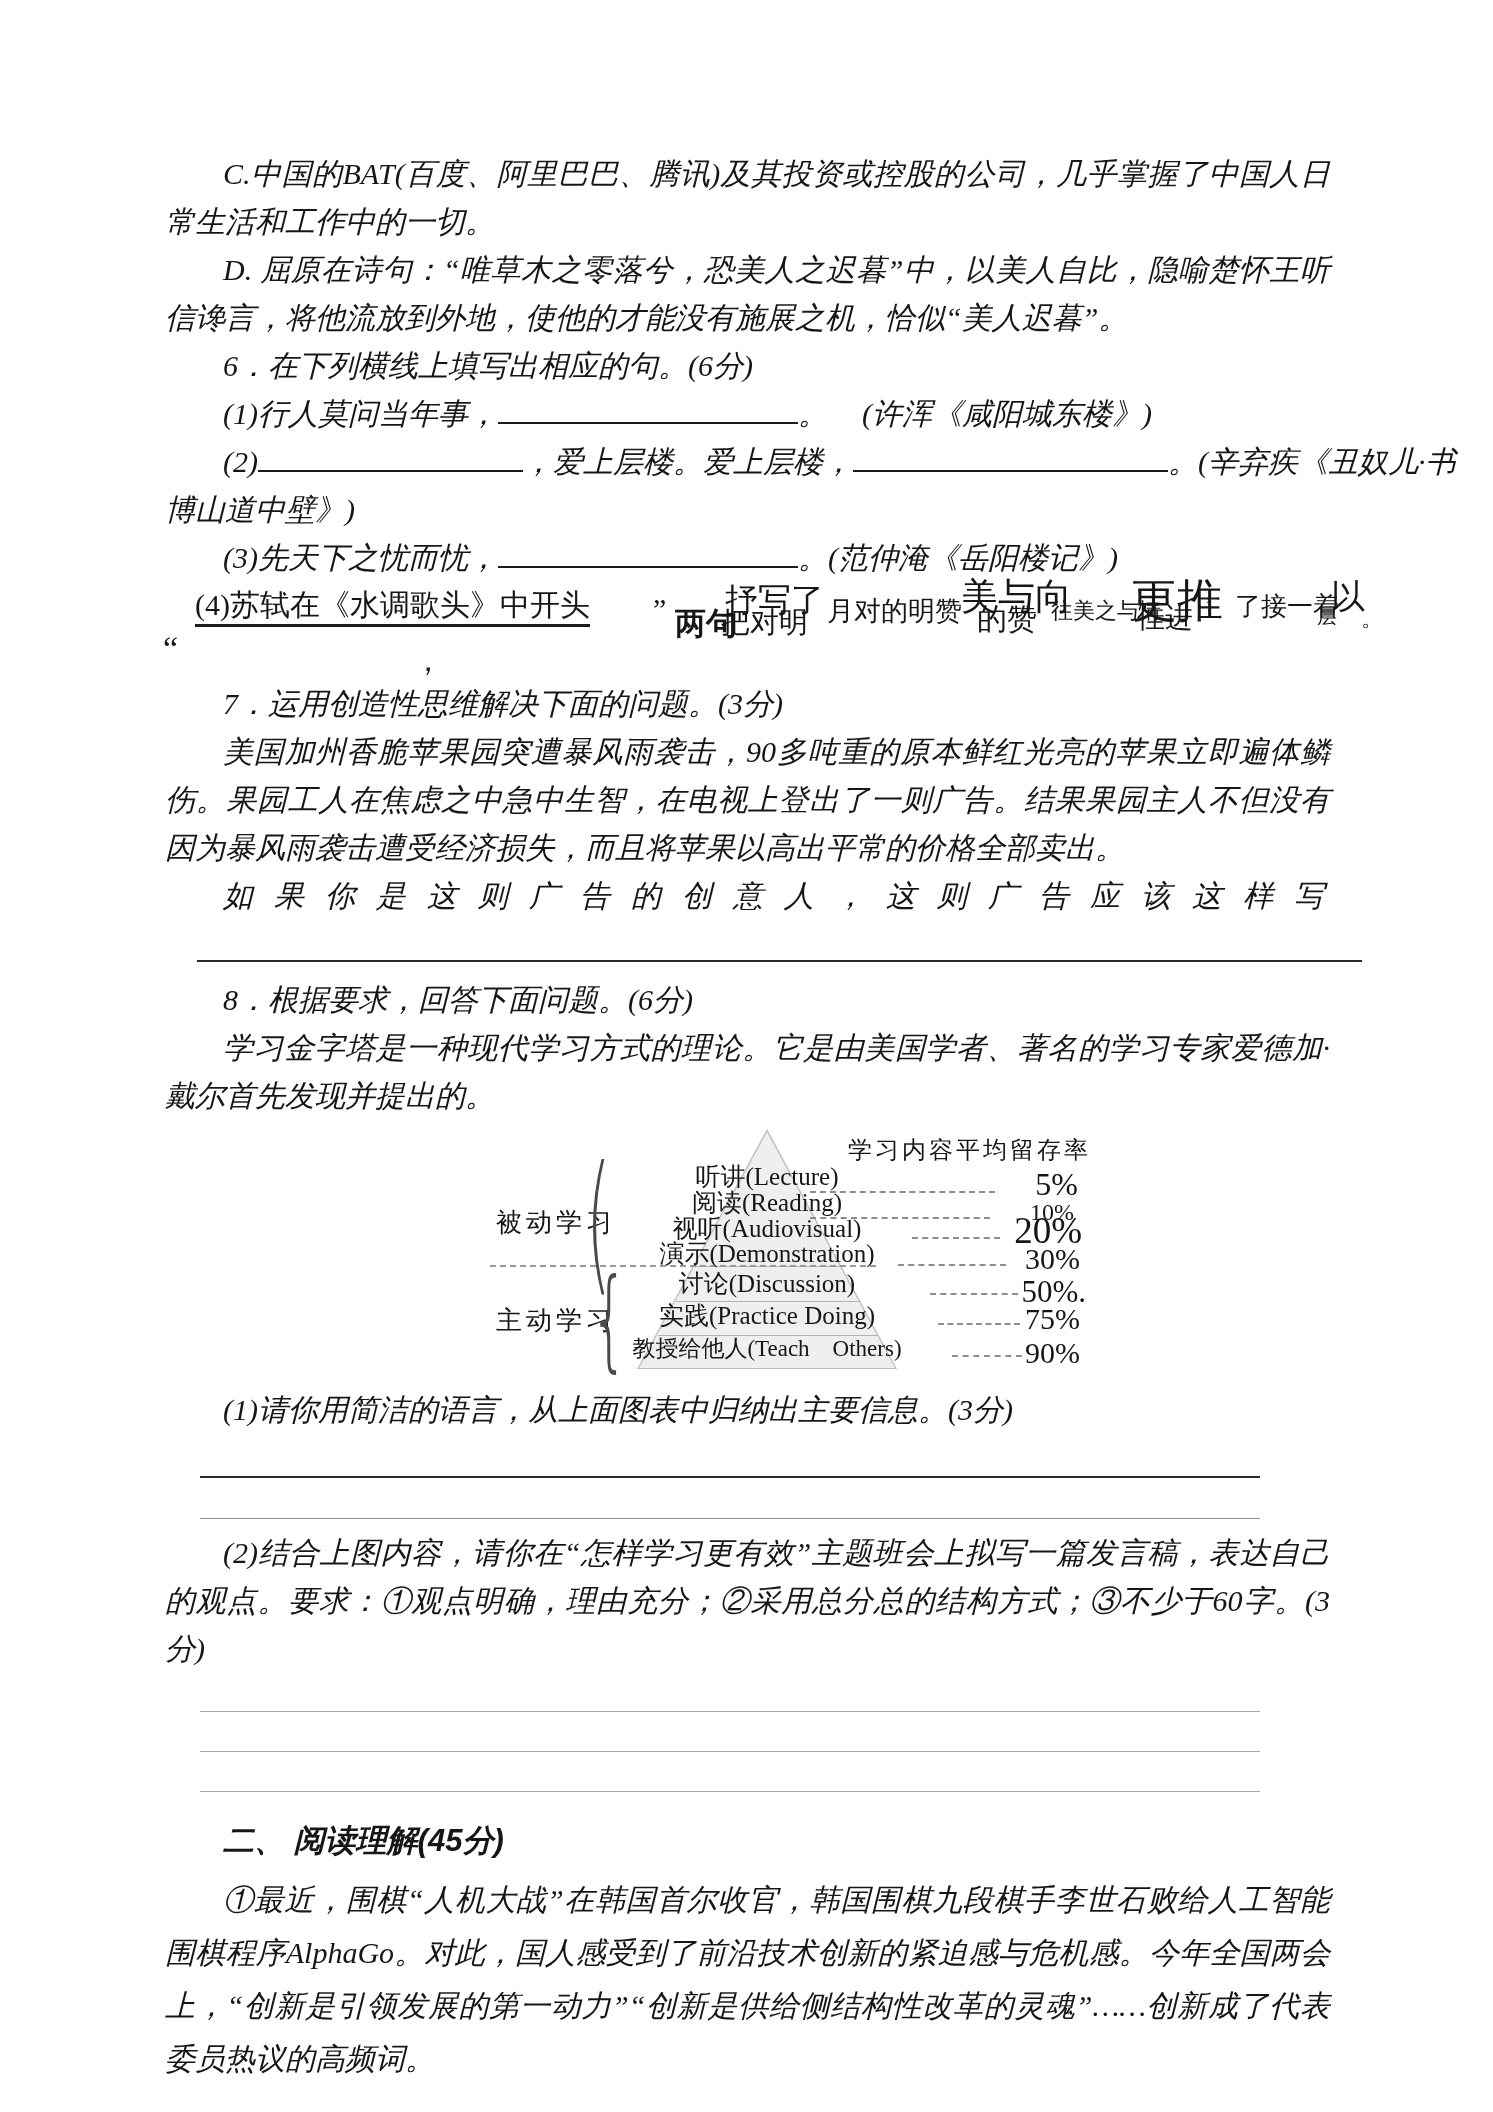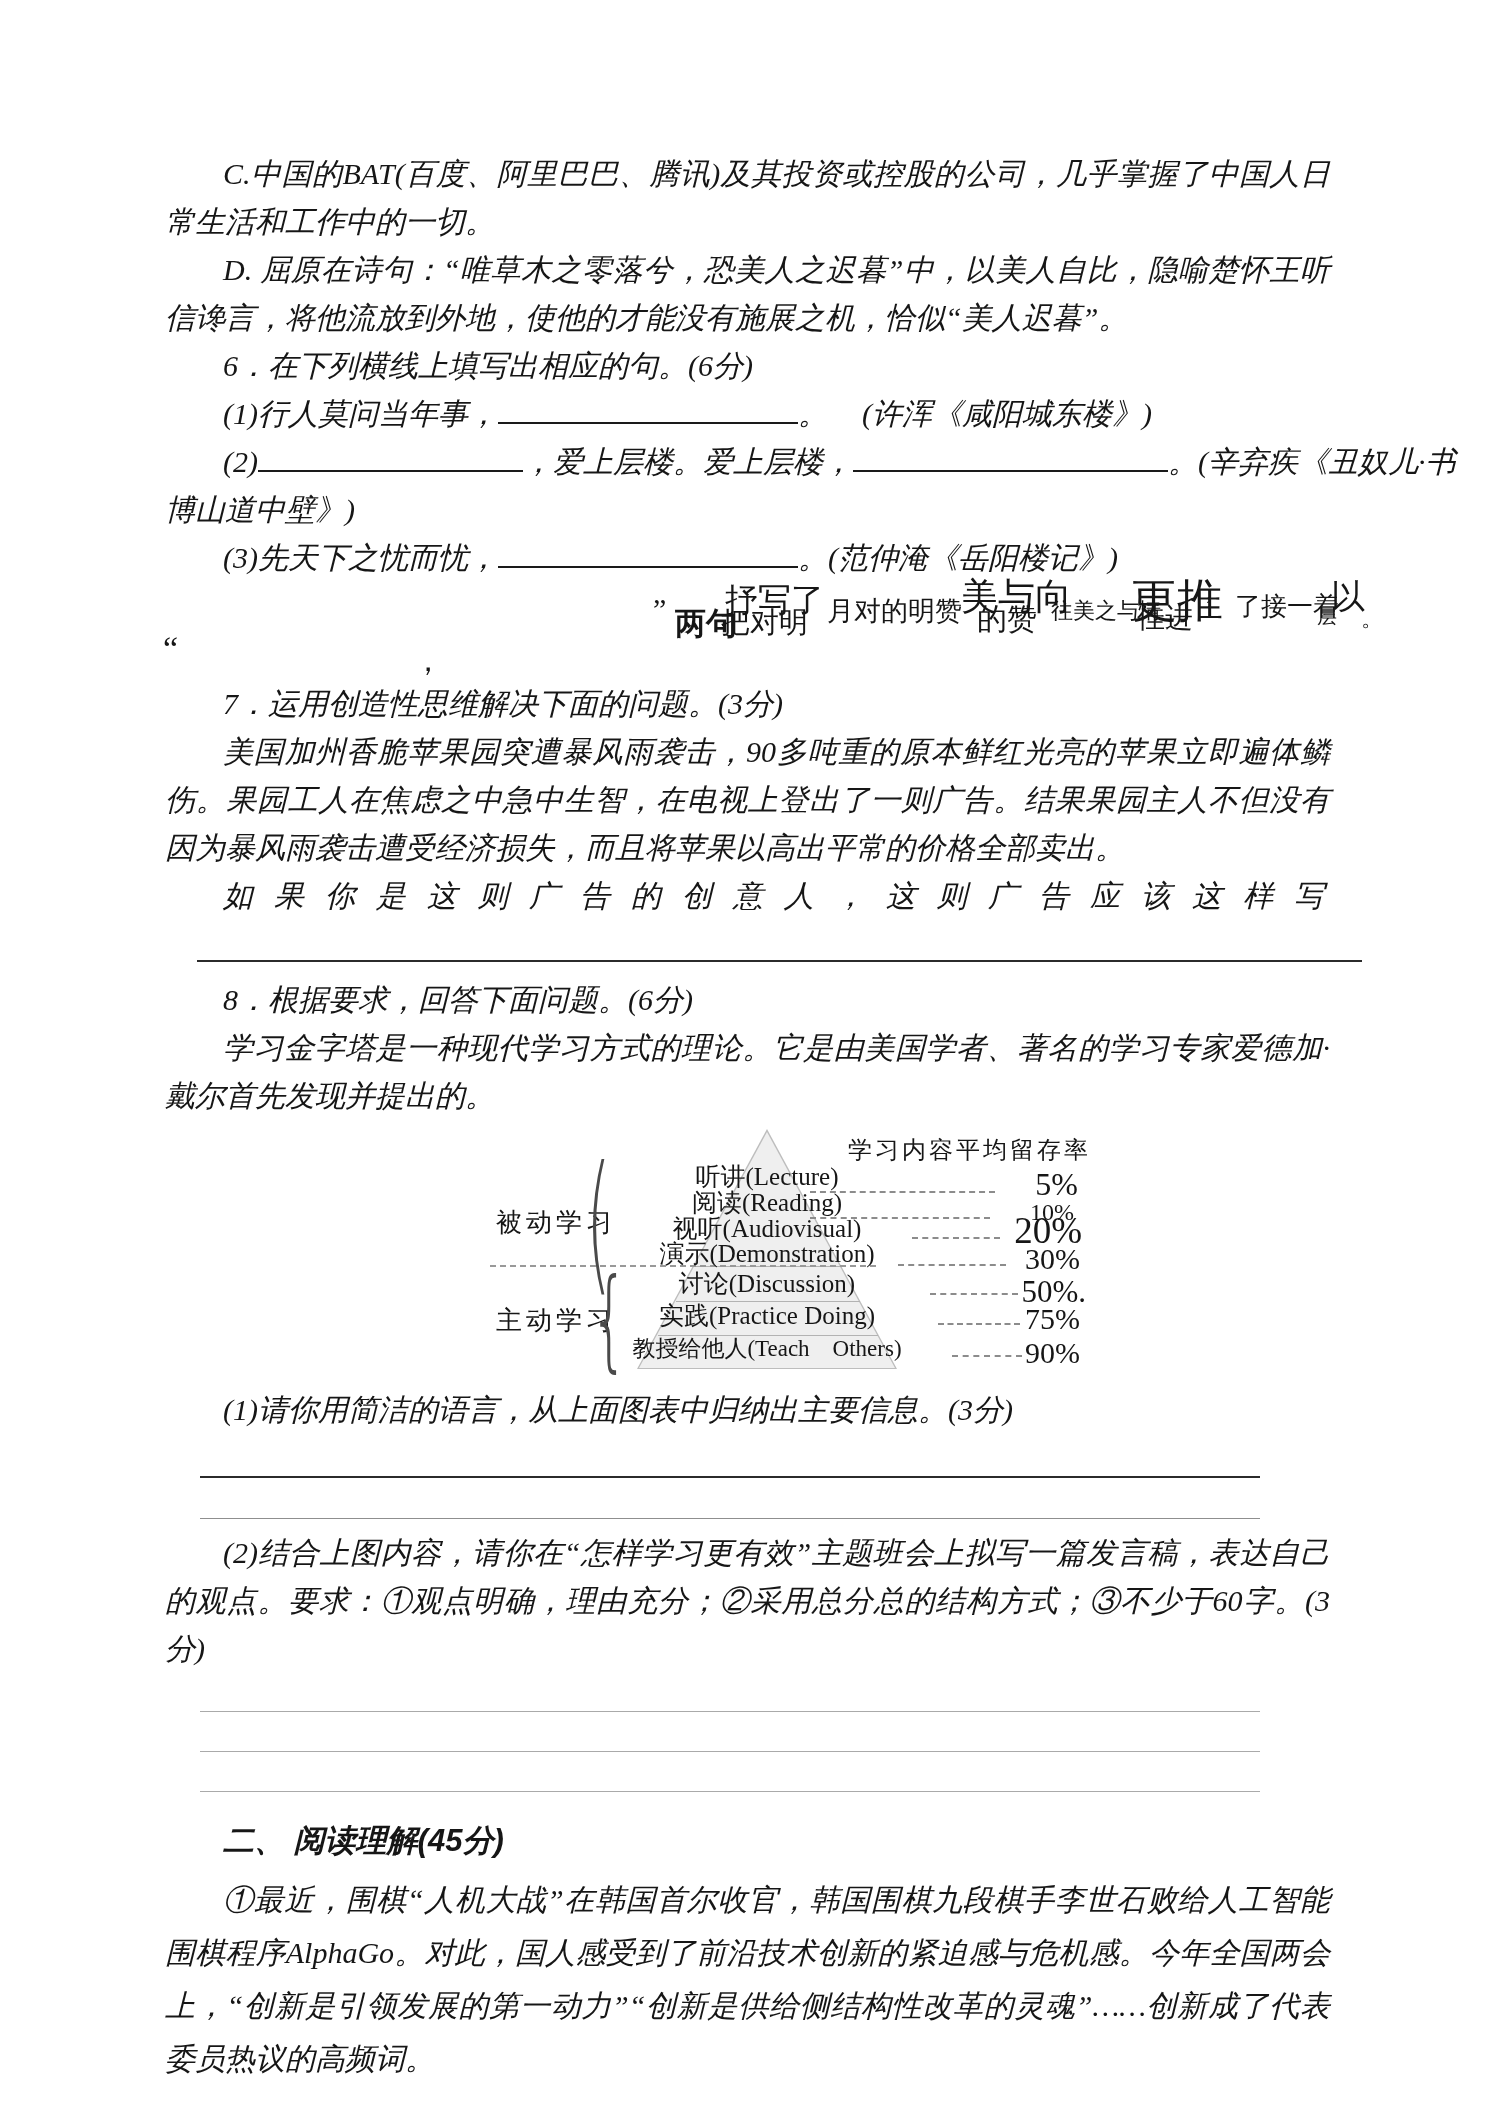--- a/index.html
+++ b/index.html
@@ -62,20 +62,21 @@
 <p class="ind" style="white-space:nowrap;">
   <span>(2)</span><span class="blank" style="width:265px;"></span><span>，爱上层楼。爱上层楼，</span><span class="blank" style="width:315px;"></span><span>。(辛弃疾《丑奴儿·书</span>
 </p>
 <p>博山道中壁》)</p>
 
 <p class="ind" style="white-space:nowrap;">
   <span>(3)先天下之忧而忧，</span><span class="blank" style="width:300px;"></span><span>。(范仲淹《岳阳楼记》)</span>
 </p>
 
 <div class="i4">
+  <span class="gp und" style="left:30px;top:6px;font-size:30px;">(4)苏轼在《水调歌头》中开头</span>
   <span class="gp" style="left:488px;top:10px;font-size:30px;">”</span>
   <span class="gp hsans" style="left:510px;top:24px;font-size:31px;">两句</span>
   <span class="gp" style="left:560px;top:0px;font-size:33px;">抒写了</span>
   <span class="gp" style="left:556px;top:24px;font-size:29px;">把对明</span>
   <span class="gp" style="left:662px;top:14px;font-size:27px;">月对的明赞</span>
   <span class="gp" style="left:796px;top:-6px;font-size:37px;">美与向</span>
   <span class="gp" style="left:812px;top:20px;font-size:30px;">的赞</span>
   <span class="gp" style="left:886px;top:16px;font-size:22px;">往美之与情</span>
   <span class="gp" style="left:966px;top:-6px;font-size:46px;">更推</span>
   <span class="gp" style="left:972px;top:20px;font-size:28px;">佳进</span>

